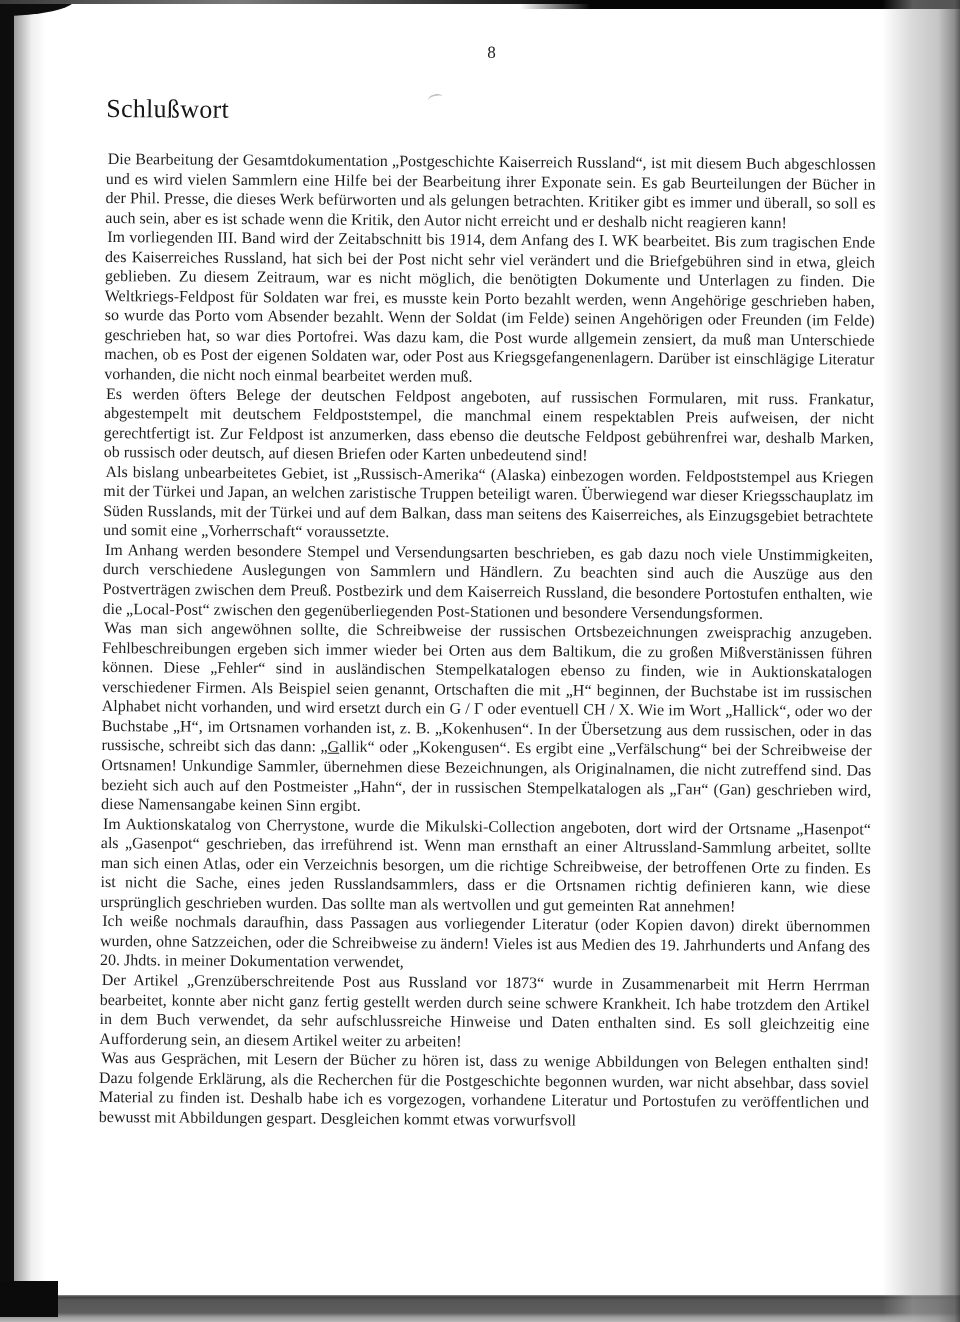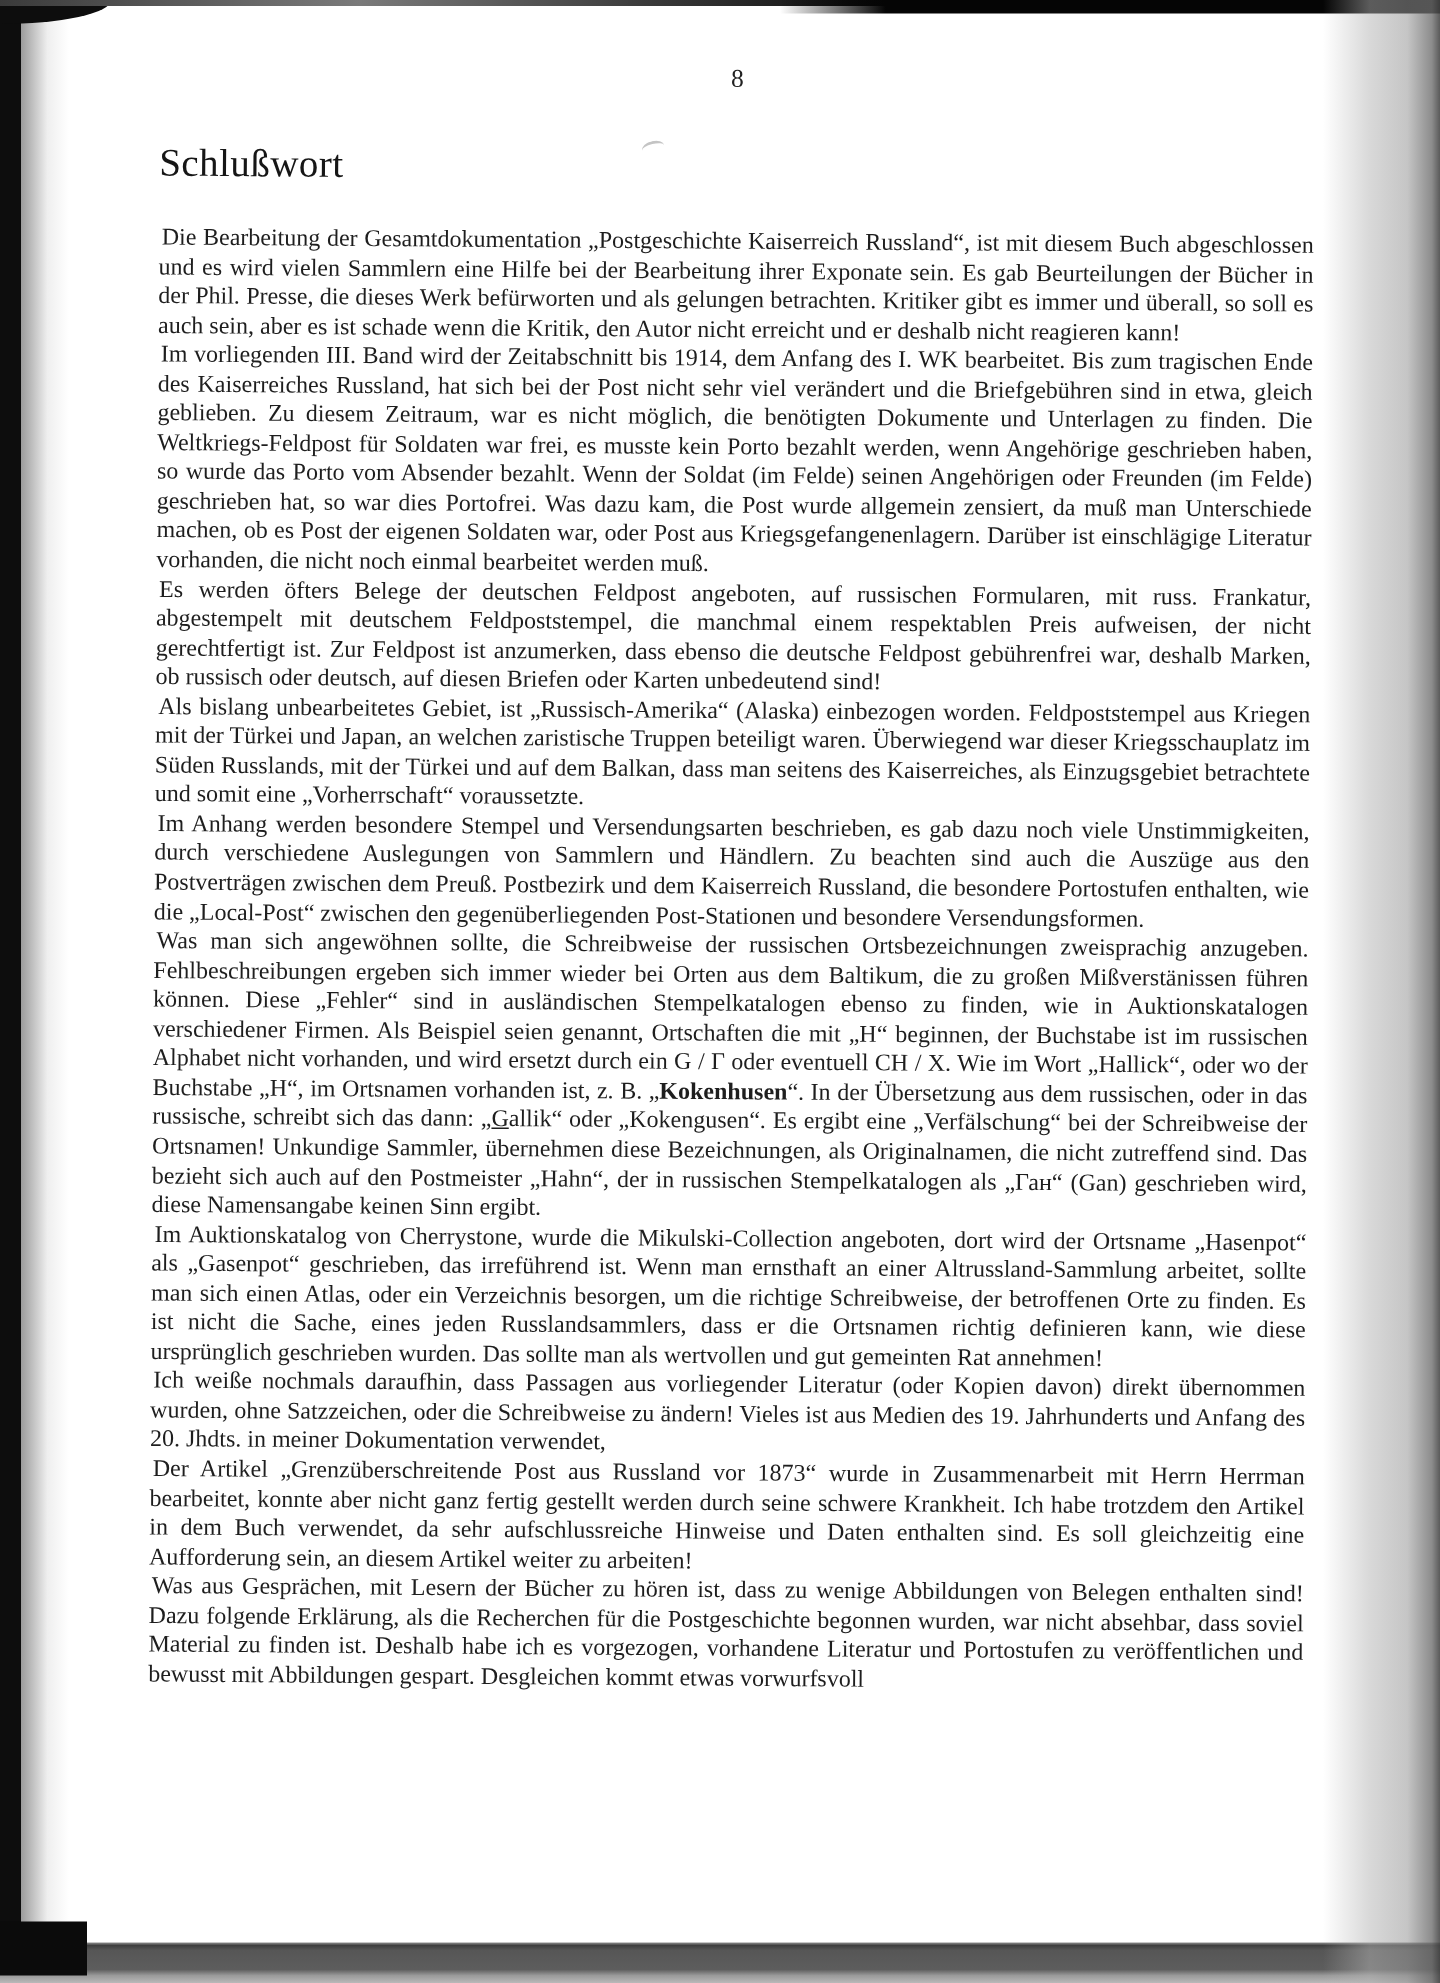--- a/index.html
+++ b/index.html
@@ -21,21 +21,21 @@
     margin:34px 0 0 0; font-size:26px; font-weight:normal; color:#161616;
     letter-spacing:0.3px;
   }
   .body-text {
     margin-top:25px; font-size:16px; line-height:19.55px;
     text-align:justify; text-justify:inter-word;
     color:#1e1e1e;
   }
   .body-text p { margin:0; text-indent:2px; }
   .body-text .u { text-decoration:underline; }
-  .body-text b { font-weight:bold; }
+  .body-text b { font-weight:normal; }
 
   
   .edge-left {
     position:absolute; left:0; top:0; width:14px; height:100%;
     background:#0d0d0d; z-index:6;
   }
   .edge-left-shadow {
     position:absolute; left:14px; top:0; width:32px; height:100%;
     background:linear-gradient(to right, rgba(35,35,35,0.45), rgba(120,120,120,0.12) 55%, rgba(255,255,255,0) 100%);
     z-index:5;

